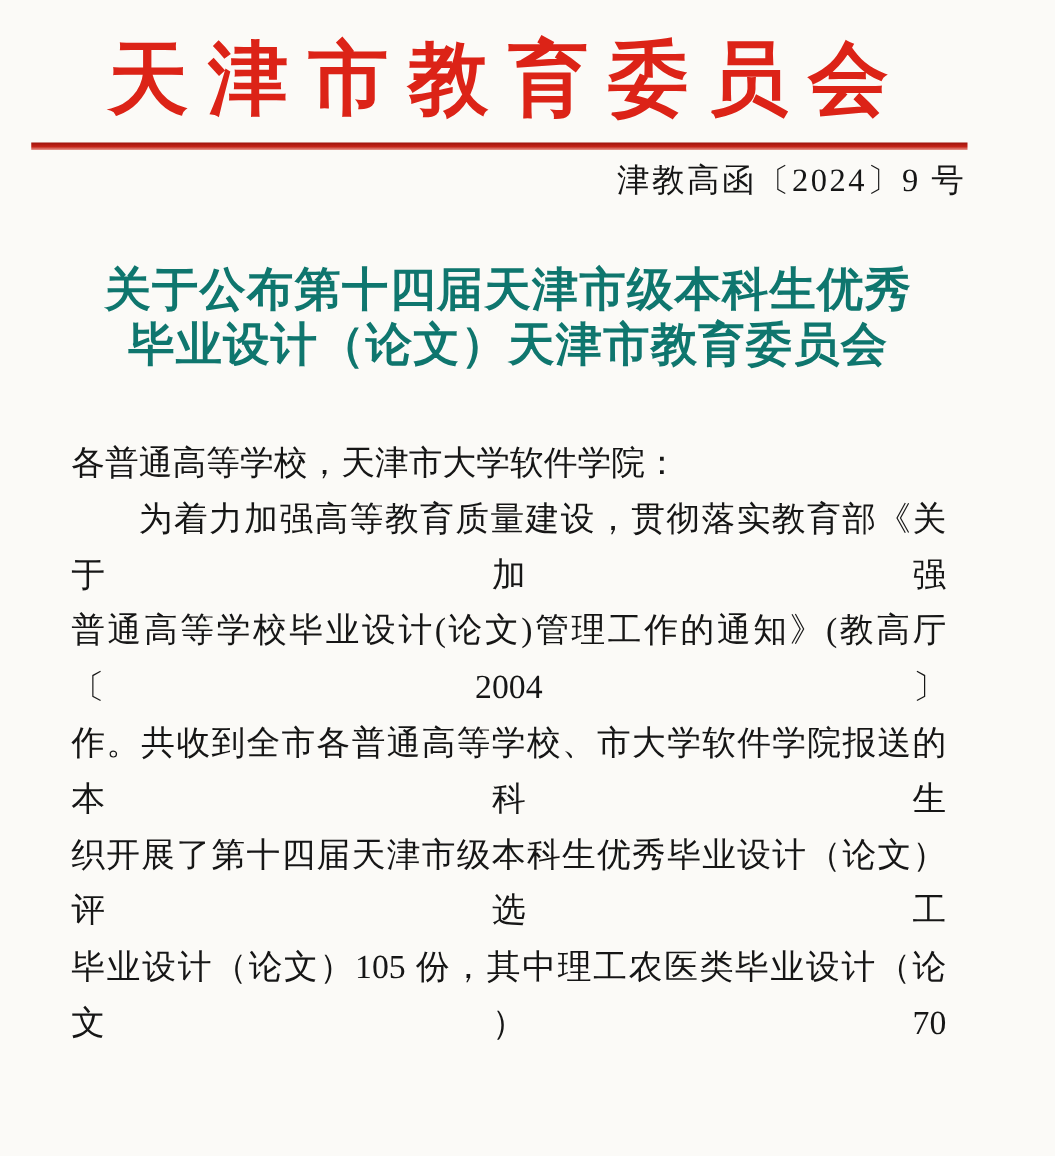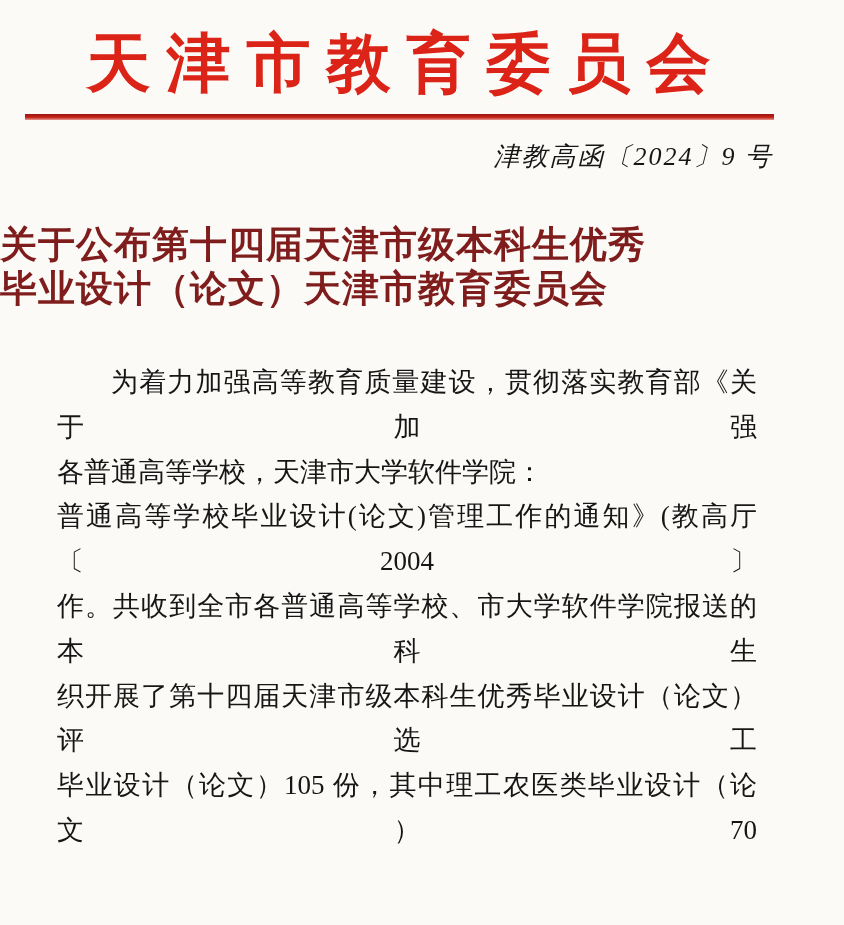--- a/index.html
+++ b/index.html
@@ -28,38 +28,37 @@
 
   
   .redline {
     margin: 16px 39px 0 25px;
     height: 6px;
     background: linear-gradient(to bottom, #9e130c 0%, #c32318 55%, #e99a91 100%);
   }
 
   
   .docnum {
-    margin-top: 21px;
+    margin-top: 9px;
     padding-right: 40px;
     text-align: right;
     font-size: 26px;
     line-height: 32px;
     letter-spacing: 2px;
-    font-style: italic;
   }
 
   
   .title {
     margin-top: 50px;
-    text-align: left;
+    text-align: center;
     font-weight: bold;
     font-size: 37px;
     line-height: 44px;
     letter-spacing: 1px;
-    color: #7f1d1d;
+    color: #0f766e;
   }
 
   
   .bodytext {
     margin-top: 49px;
     padding: 0 56px 0 57px;
     font-size: 27px;
     line-height: 44.8px;
   }
   .line {
@@ -83,22 +82,22 @@
   <div class="redline"></div>
 
   <div class="docnum">津教高函〔2024〕9 号</div>
 
   <div class="title">
     <div>关于公布第十四届天津市级本科生优秀</div>
     <div>毕业设计（论文）天津市教育委员会</div>
   </div>
 
   <div class="bodytext">
+    <div class="line">各普通高等学校，天津市大学软件学院：</div>
     <div class="line j indent">为着力加强高等教育质量建设，贯彻落实教育部《关于加强</div>
-    <div class="line">各普通高等学校，天津市大学软件学院：</div>
     <div class="line j">普通高等学校毕业设计(论文)管理工作的通知》(教高厅〔2004〕</div>
     <div class="line j">作。共收到全市各普通高等学校、市大学软件学院报送的本科生</div>
     <div class="line j">织开展了第十四届天津市级本科生优秀毕业设计（论文）评选工</div>
     <div class="line j">毕业设计（论文）105 份，其中理工农医类毕业设计（论文）70</div>
 
   </div>
 
 </div>
 
 </body></html>

